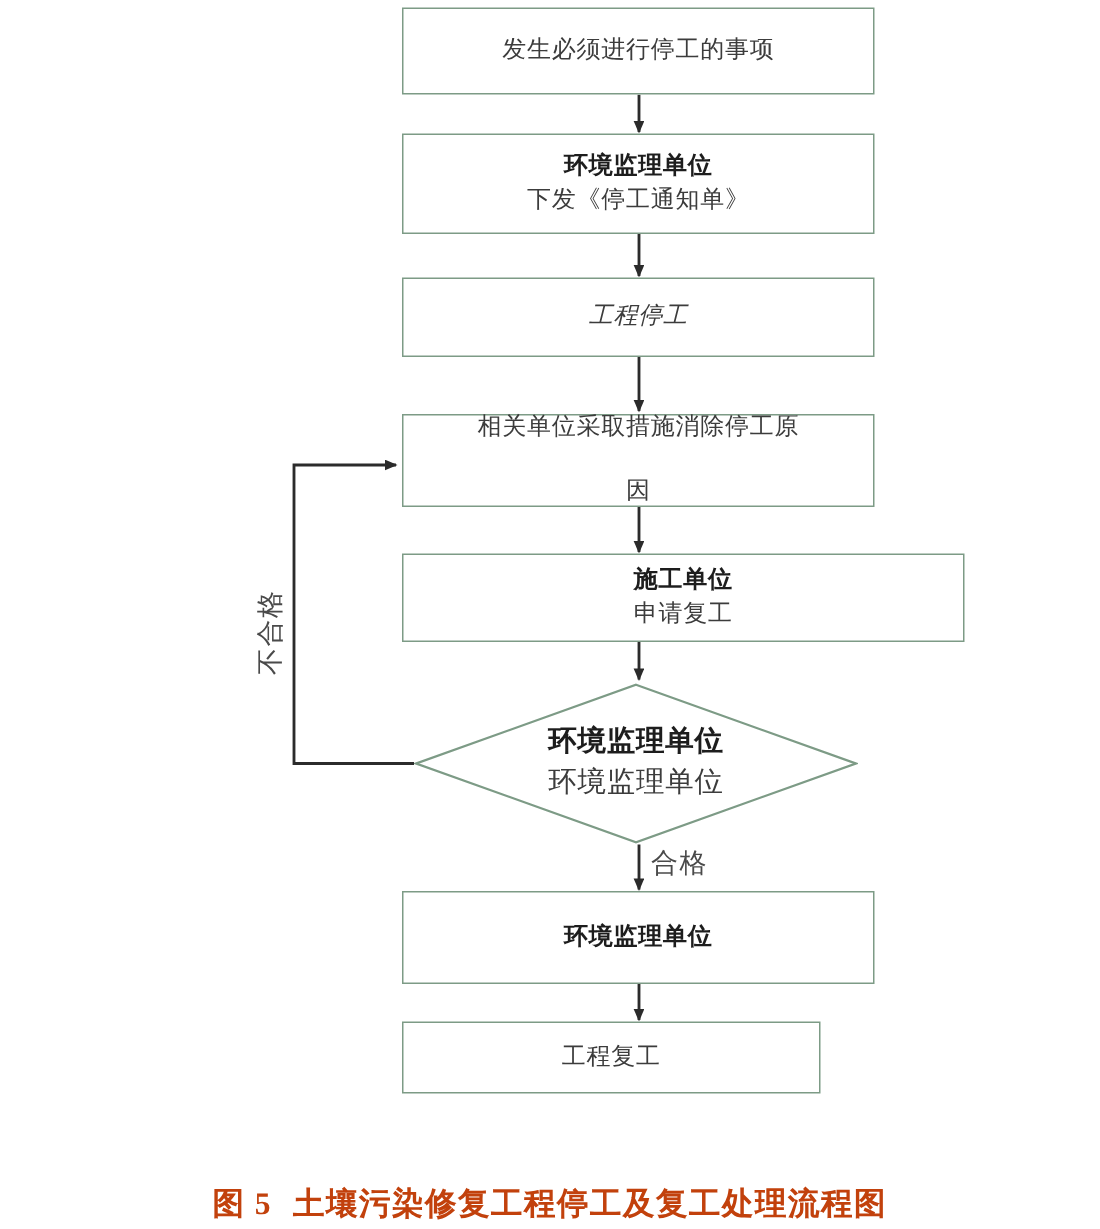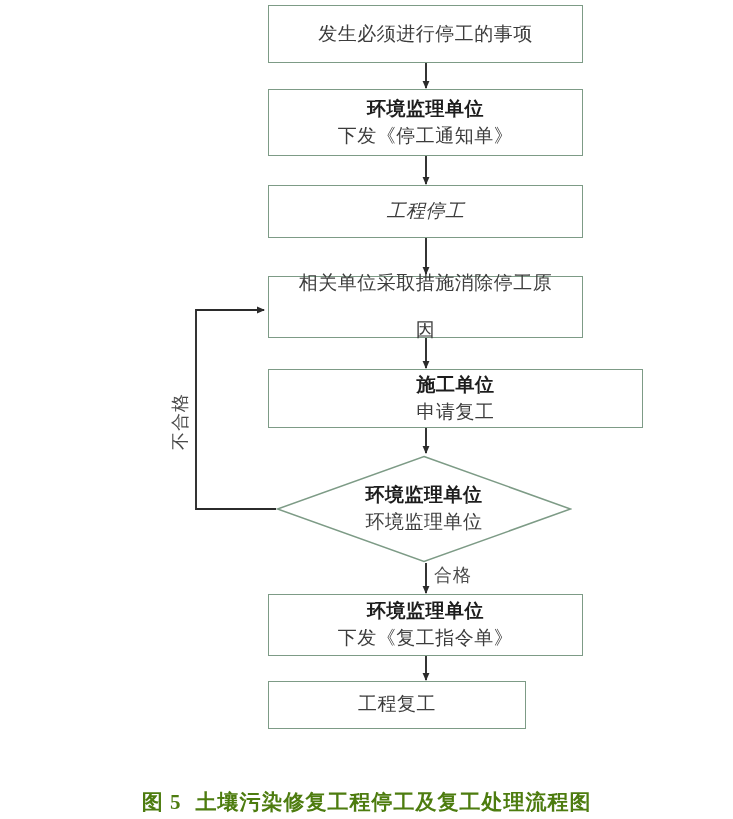--- a/index.html
+++ b/index.html
@@ -18,21 +18,21 @@
     position:absolute;
     box-sizing:border-box;
     border:1.5px solid #7d9b86;
     background:#ffffff;
     display:flex;
     flex-direction:column;
     align-items:center;
     justify-content:center;
     text-align:center;
     color:#3c3c3c;
-    font-size:19px;
+    font-size:16px;
     line-height:1.42;
     letter-spacing:.5px;
     padding:2px 10px;
   }
   .node .ln{display:block;white-space:nowrap;}
   .node .ln.bold{font-weight:bold;color:#1d1d1d;}
 
   
   .diamond{
     position:absolute;
@@ -69,21 +69,21 @@
     transform:rotate(-90deg);
   }
 
   
   .caption{
     position:absolute;
     left:0;right:0;
     text-align:center;
     font-weight:bold;
     font-size:21px;
-    color:#4d7c0f;
+    color:#c2410c;
     letter-spacing:1px;
     white-space:nowrap;
   }
   .caption .cap-num{margin-right:14px;}
 </style>
 </head>
 <body>
 
 <div id="canvas">
 
@@ -141,24 +141,23 @@
       <polygon points="148,1.5 294.5,54 148,106.5 1.5,54" fill="#ffffff" stroke="#7d9b86" stroke-width="1.5"></polygon>
     </svg>
     <div class="dtext">
       <span class="ln bold">环境监理单位</span>
       <span class="ln">环境监理单位</span>
     </div>
   </div>
 
   <div class="node" style="left:268px;top:594px;width:315px;height:62px;">
     <span class="ln bold">环境监理单位</span>
-    <span class="ln">下发《复工指令单》</span>
   </div>
 
-  <div class="node" style="left:268px;top:681px;width:258px;height:48px;font-family:Liberation Mono, monospace;">
+  <div class="node" style="left:268px;top:681px;width:279px;height:48px;">
     <span class="ln">工程复工</span>
   </div>
 
   <div class="edge-label" style="left:434px;top:563px;">合格</div>
 
   <div class="edge-label vert" style="left:168px;top:450px;">不合格</div>
 
   <div class="caption" style="top:788px;">
     <span class="cap-num">图 5</span><span>土壤污染修复工程停工及复工处理流程图</span>
   </div>

